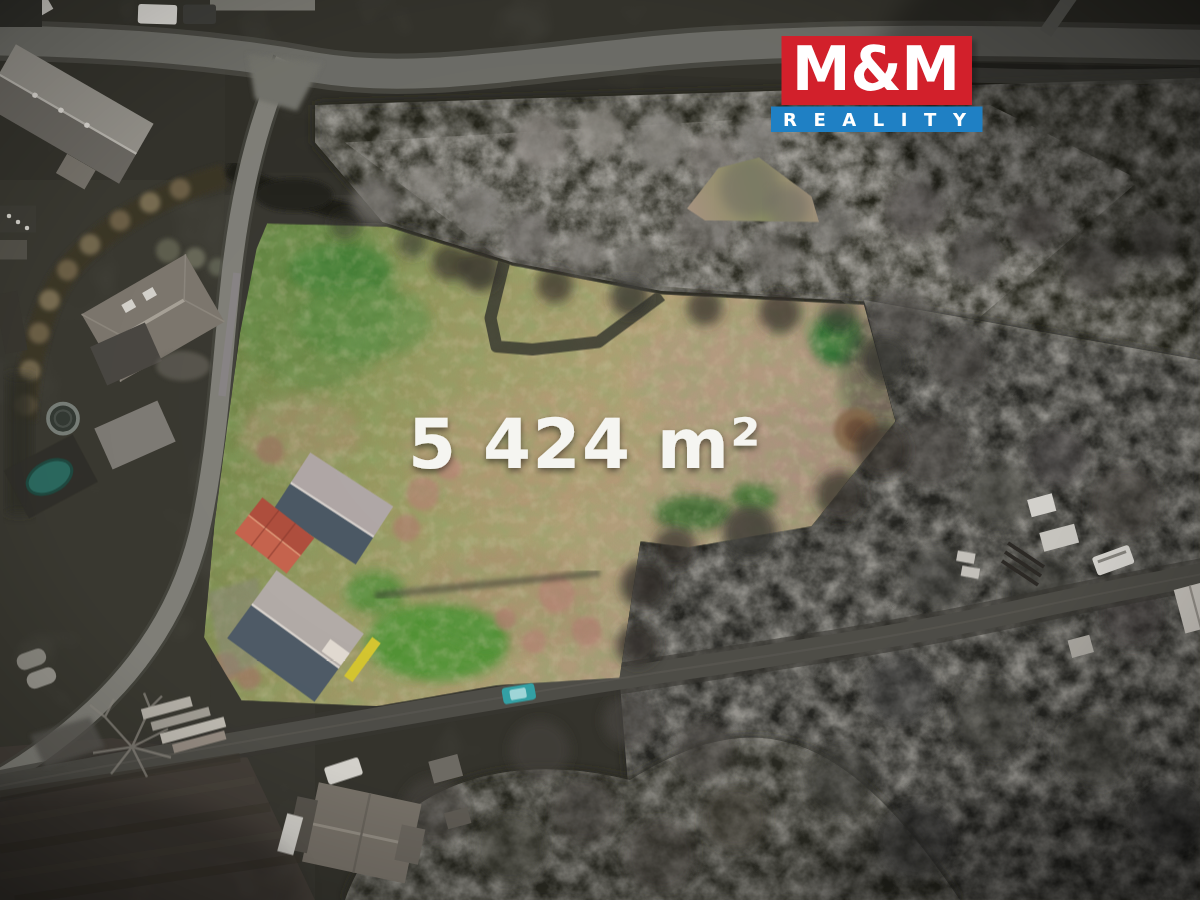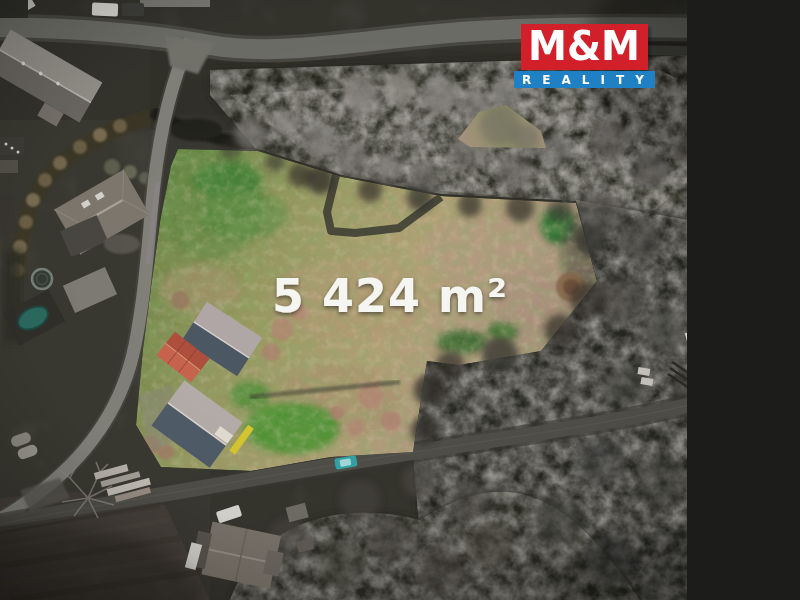--- a/index.html
+++ b/index.html
@@ -1,16 +1,16 @@
 <!DOCTYPE html>
 <html><head>
 <meta charset="utf-8">
 <style>
   html,body{margin:0;padding:0;background:#1c1c1a;}
-  .stage{position:relative;width:687px;height:600px;overflow:hidden;background:#33322c;}
+  .stage{position:relative;width:800px;height:600px;overflow:hidden;background:#33322c;}
   svg{display:block;}
   .area-text{font:bold 46px "DejaVu Sans", sans-serif;text-anchor:middle;letter-spacing:1px;}
   .logo-mm{font:bold 41px "DejaVu Sans", sans-serif;text-anchor:middle;}
   .logo-reality{font:bold 12px "DejaVu Sans", sans-serif;text-anchor:middle;letter-spacing:4px;}
 </style>
 </head>
 <body>
 
 <div class="stage">
 <svg viewBox="0 0 800 600" width="800" height="600">

